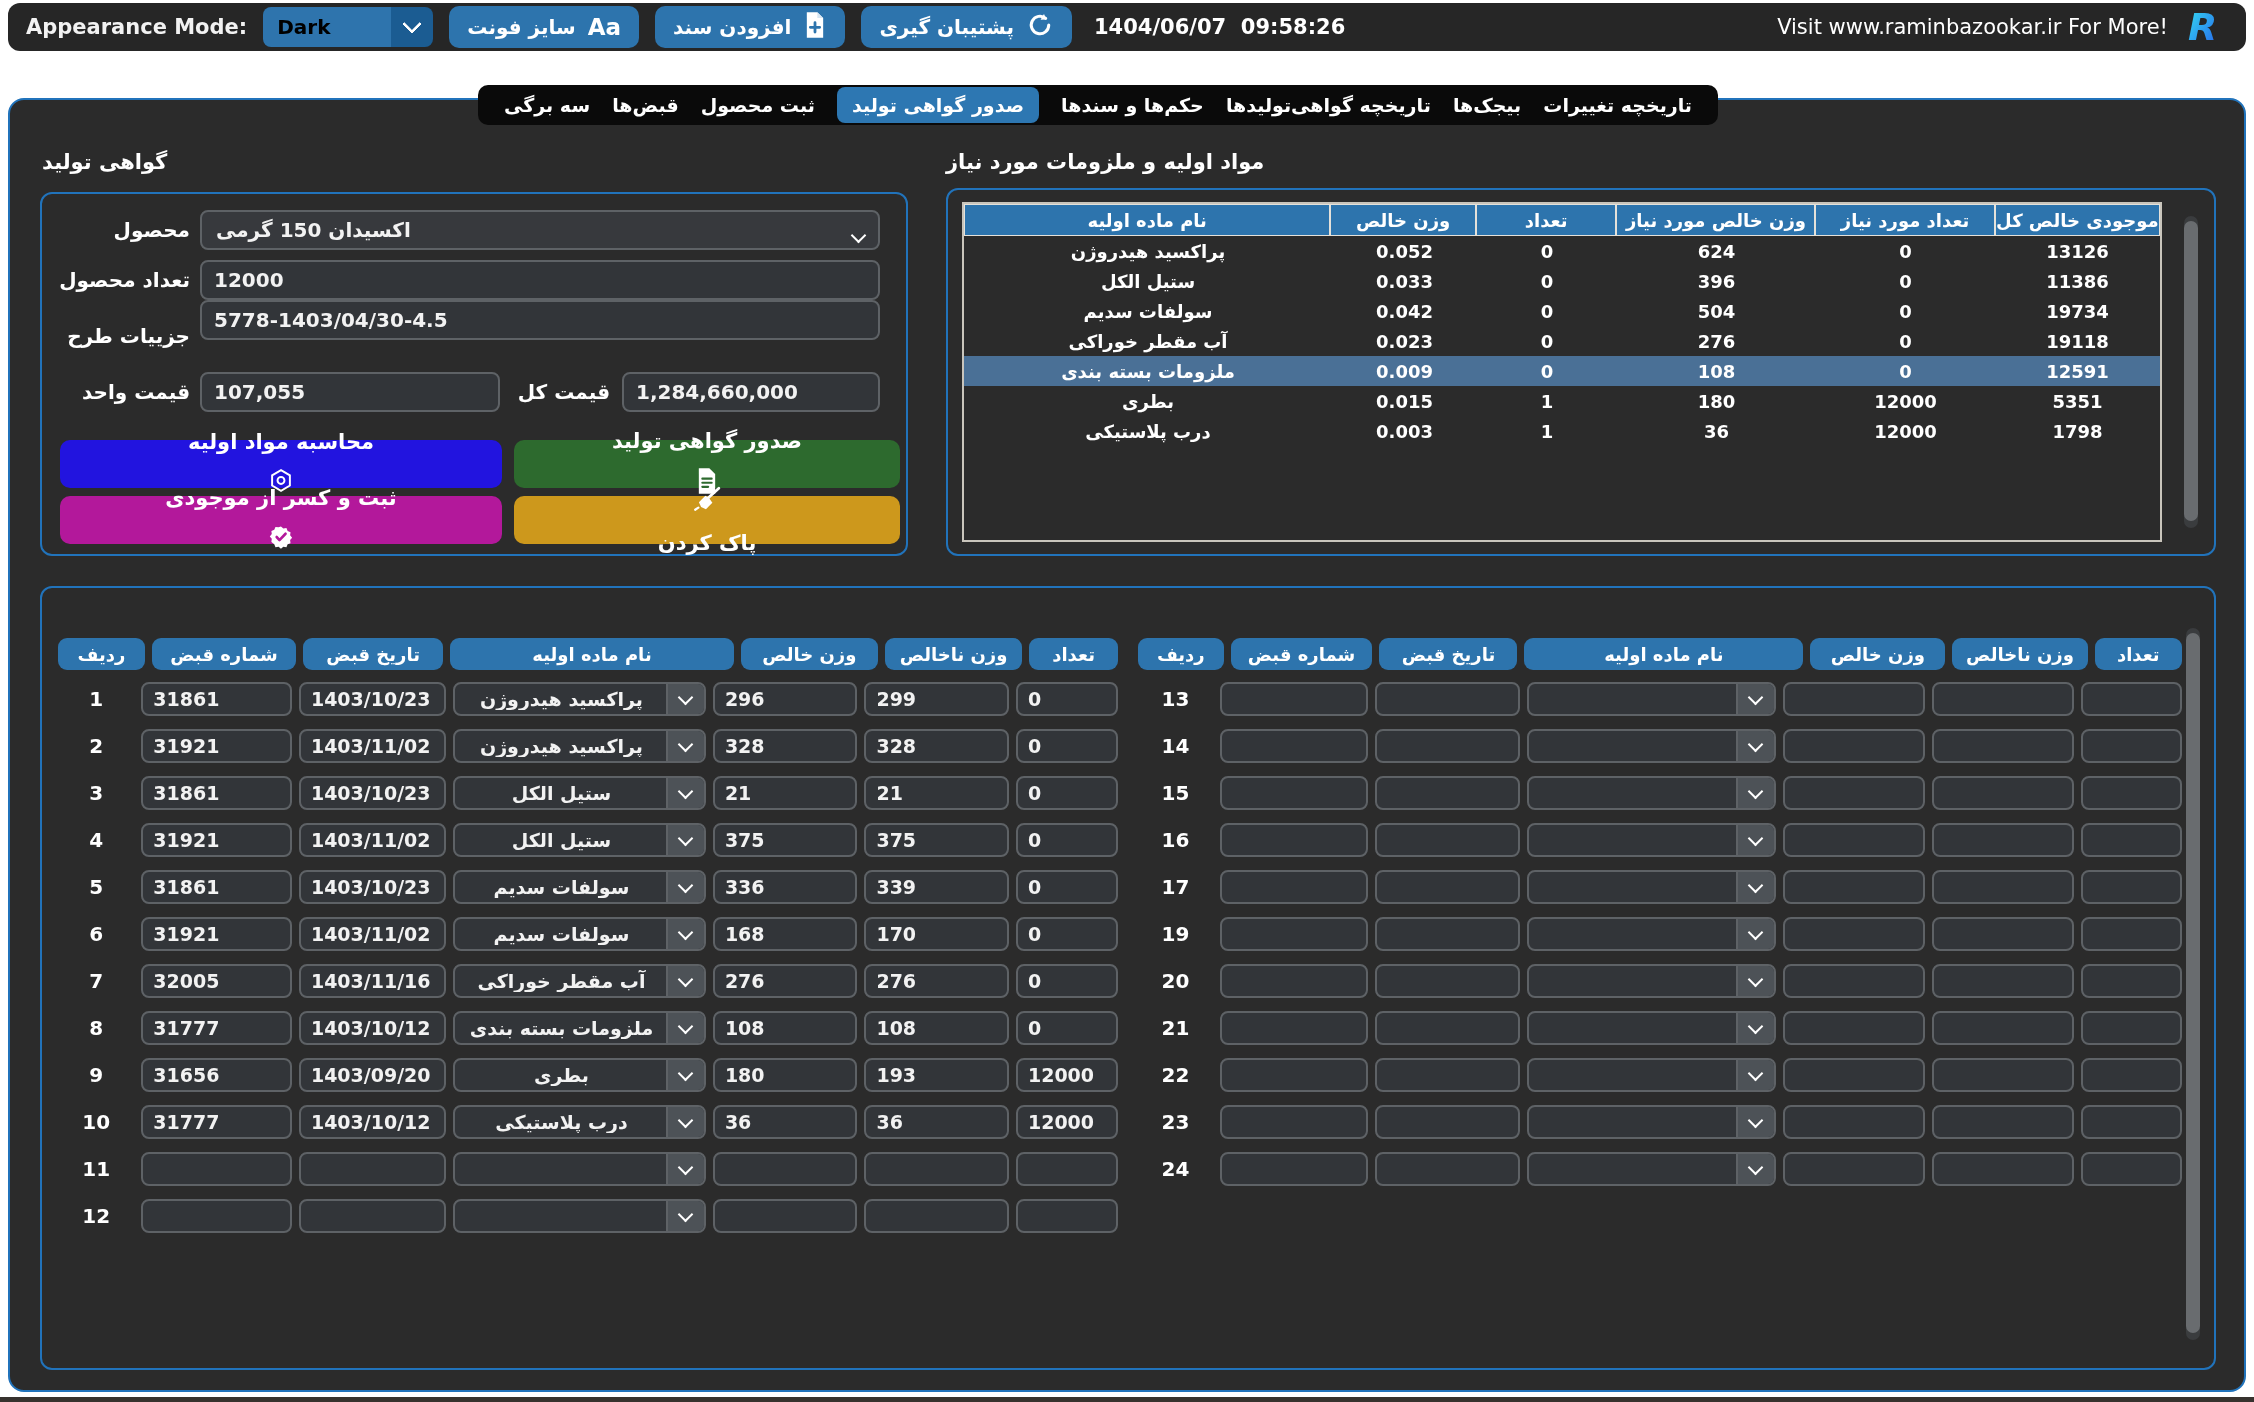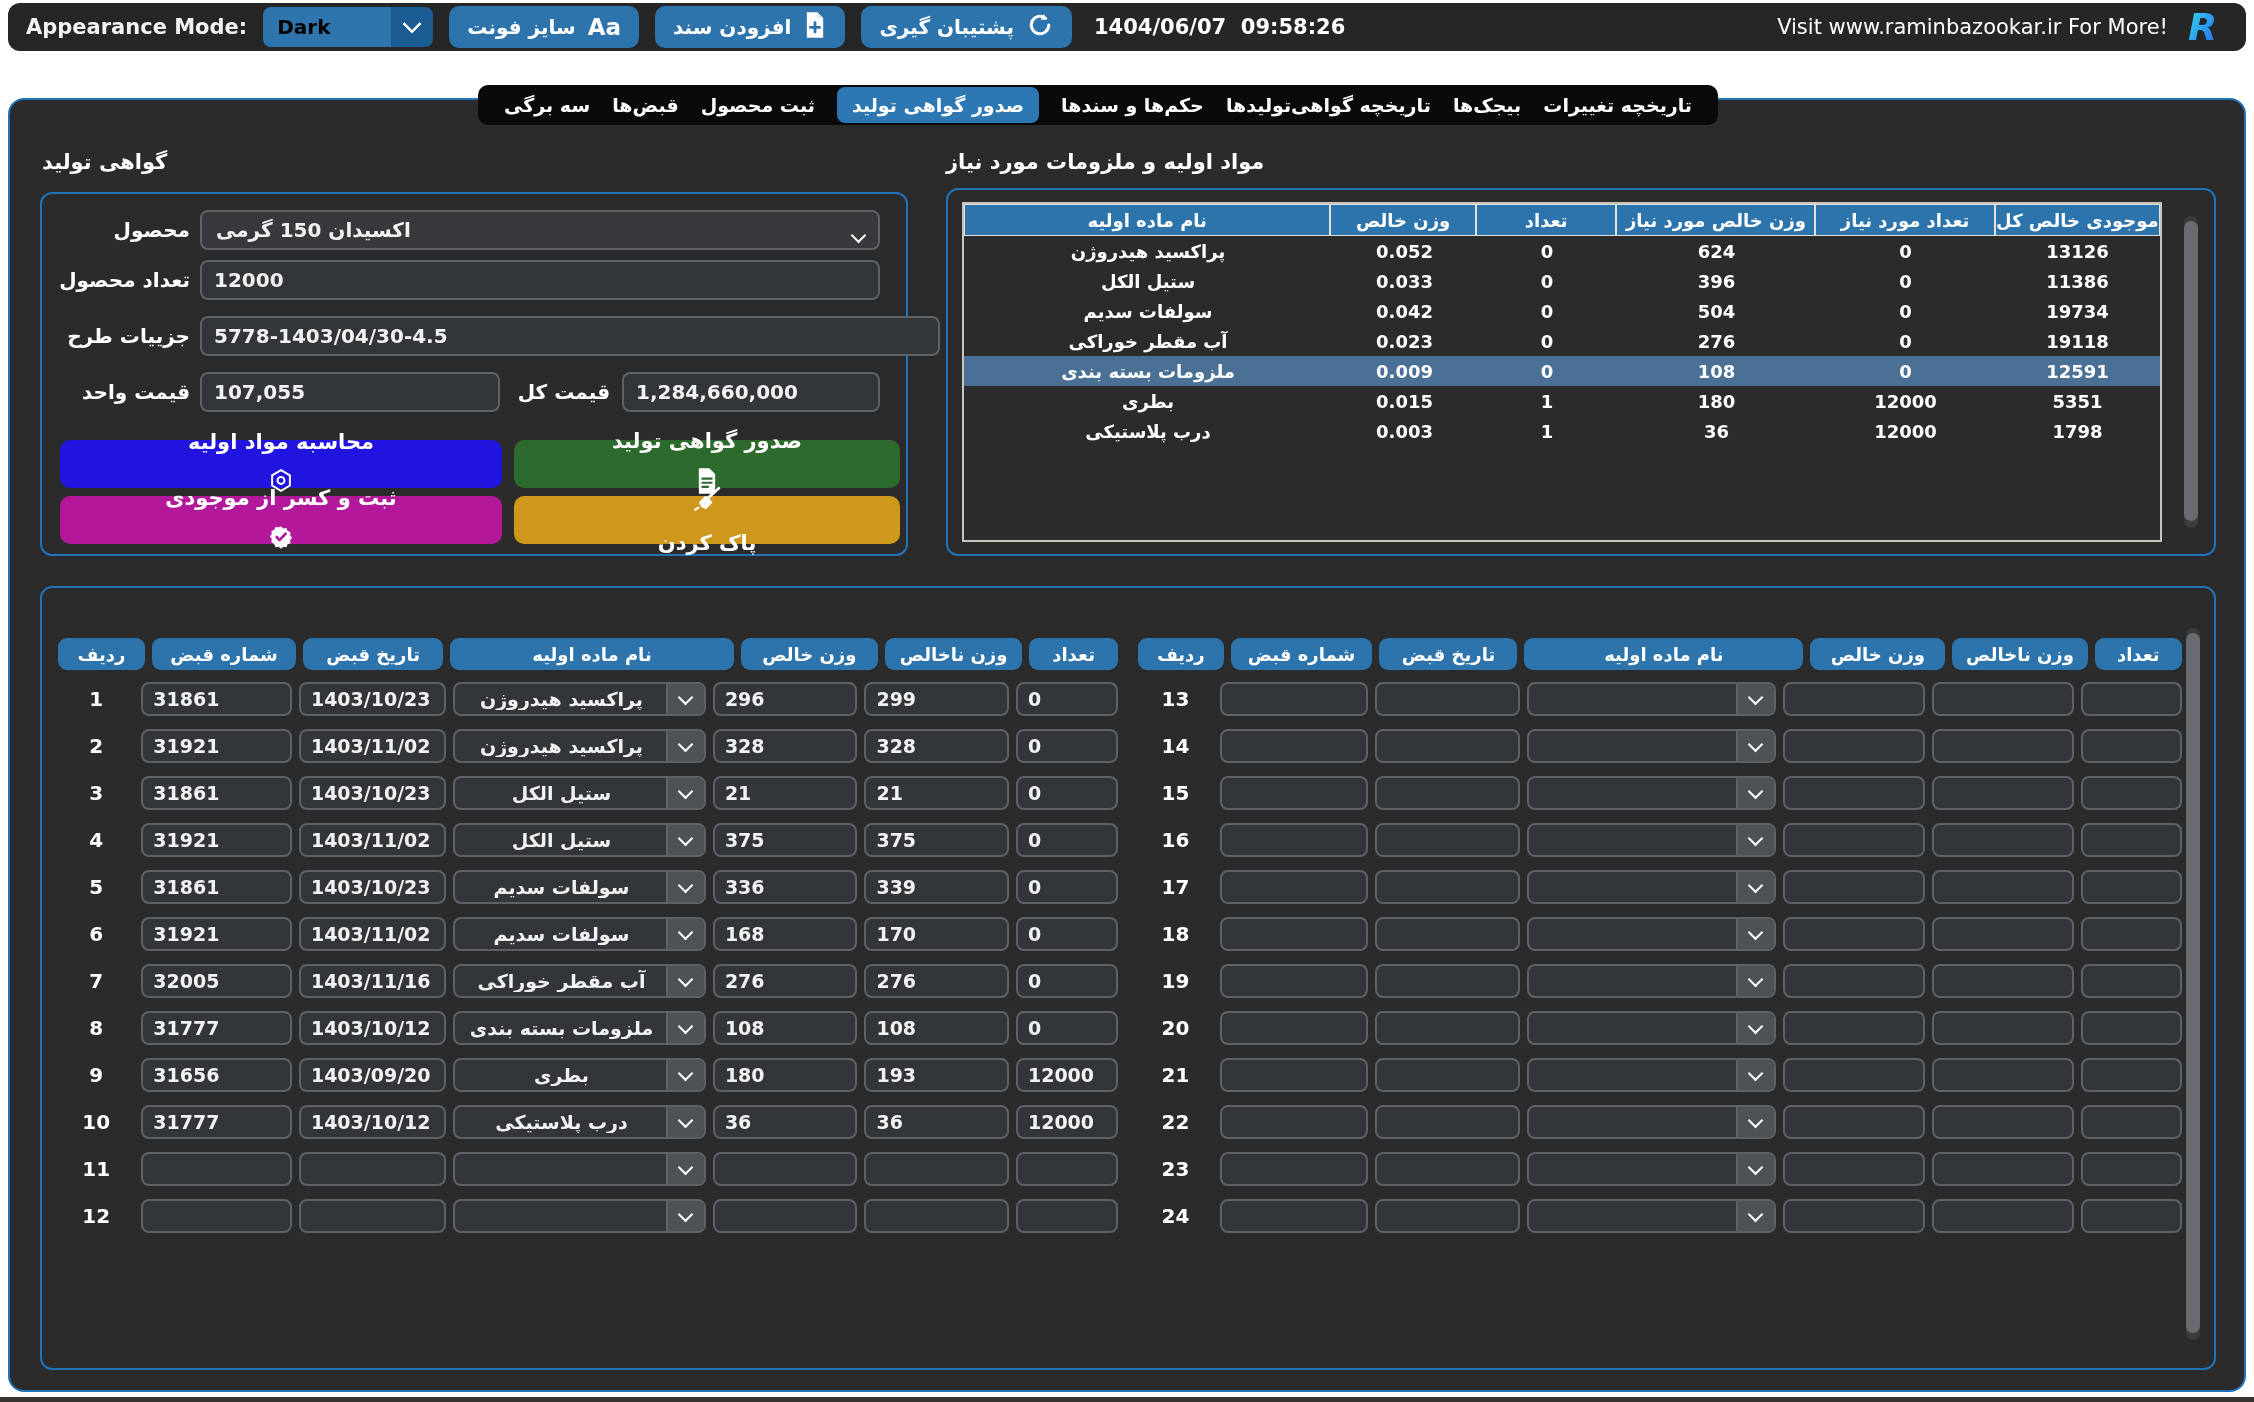--- a/index.html
+++ b/index.html
@@ -178,21 +178,21 @@
     <span class="f-label" style="top:24px;">محصول</span>
     <div class="fselect" style="left:158px;top:16px;width:680px;">
       <span class="txt">اکسیدان 150 گرمی</span>
       <span class="fchev"><i class="chev-s"></i></span>
     </div>
 
     <span class="f-label" style="top:74px;">تعداد محصول</span>
     <input class="inp f-field" style="left: 158px; top: 66px; width: 680px;" value="12000">
 
     <span class="f-label" style="top:130px;">جزییات طرح</span>
-    <input class="inp f-field" style="left: 158px; top: 122px; width: 740px;" value="5778-1403/04/30-4.5">
+    <input class="inp f-field" style="left: 158px; top: 106px; width: 680px;" value="5778-1403/04/30-4.5">
 
     <span class="f-label" style="top:186px;">قیمت واحد</span>
     <input class="inp f-field" style="left: 158px; top: 178px; width: 300px;" value="107,055">
     <span class="f-label" style="left:468px;width:100px;top:186px;">قیمت کل</span>
     <input class="inp f-field" style="left: 580px; top: 178px; width: 258px;" value="1,284,660,000">
 
     <button class="fbtn" style="left:18px;top:246px;width:442px;background:#2214df;">
       <span>محاسبه مواد اولیه</span>
       <span>
         <svg width="26" height="26" viewBox="0 0 24 24">
@@ -560,34 +560,20 @@
             <div class="txt"></div>
             <div class="selbtn">
               <i class="chev-s"></i>
             </div>
           </div>
           <input class="rin c5" value="" style="">
           <input class="rin c6" value="" style="">
           <input class="rin c7" value="" style="">
         </div>
         <div class="rc-row">
-          <div class="rnum c1">18</div>
-          <input class="rin c2" value="" style="">
-          <input class="rin c3" value="" style="">
-          <div class="rsel c4">
-            <div class="txt"></div>
-            <div class="selbtn">
-              <i class="chev-s"></i>
-            </div>
-          </div>
-          <input class="rin c5" value="" style="">
-          <input class="rin c6" value="" style="">
-          <input class="rin c7" value="" style="">
-        </div>
-        <div class="rc-row">
           <div class="rnum c1">19</div>
           <input class="rin c2" value="" style="">
           <input class="rin c3" value="" style="">
           <div class="rsel c4">
             <div class="txt"></div>
             <div class="selbtn">
               <i class="chev-s"></i>
             </div>
           </div>
           <input class="rin c5" value="" style="">

